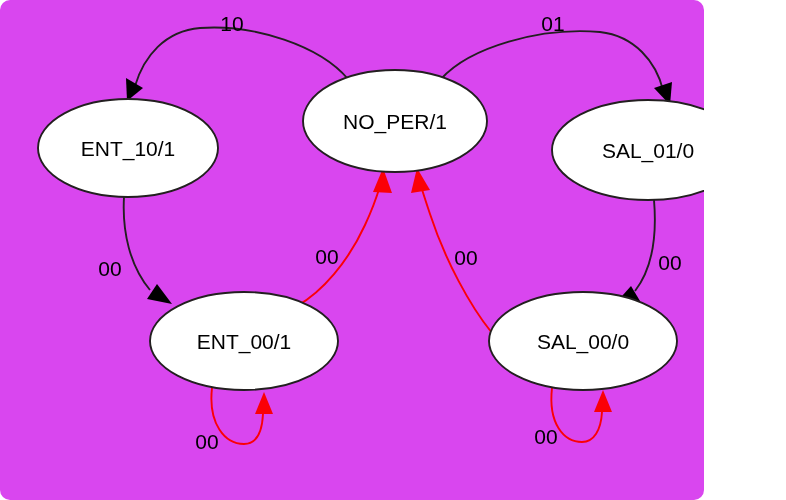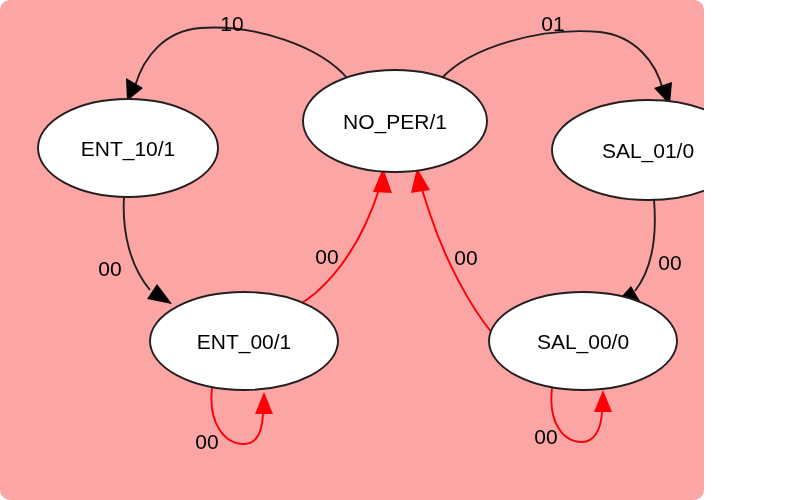--- a/index.html
+++ b/index.html
@@ -7,21 +7,21 @@
     padding: 0;
     background: #ffffff;
   }
   body {
     font-family: "Liberation Sans", sans-serif;
   }
   #diagram-canvas {
     position: relative;
     width: 704px;
     height: 500px;
-    background: #fca5a5;
+    background: #d946ef;
     overflow: hidden;
     border-radius: 10px;
   }
   #fsm-svg {
     position: absolute;
     left: 0;
     top: 0;
     width: 786px;
     height: 500px;
   }

